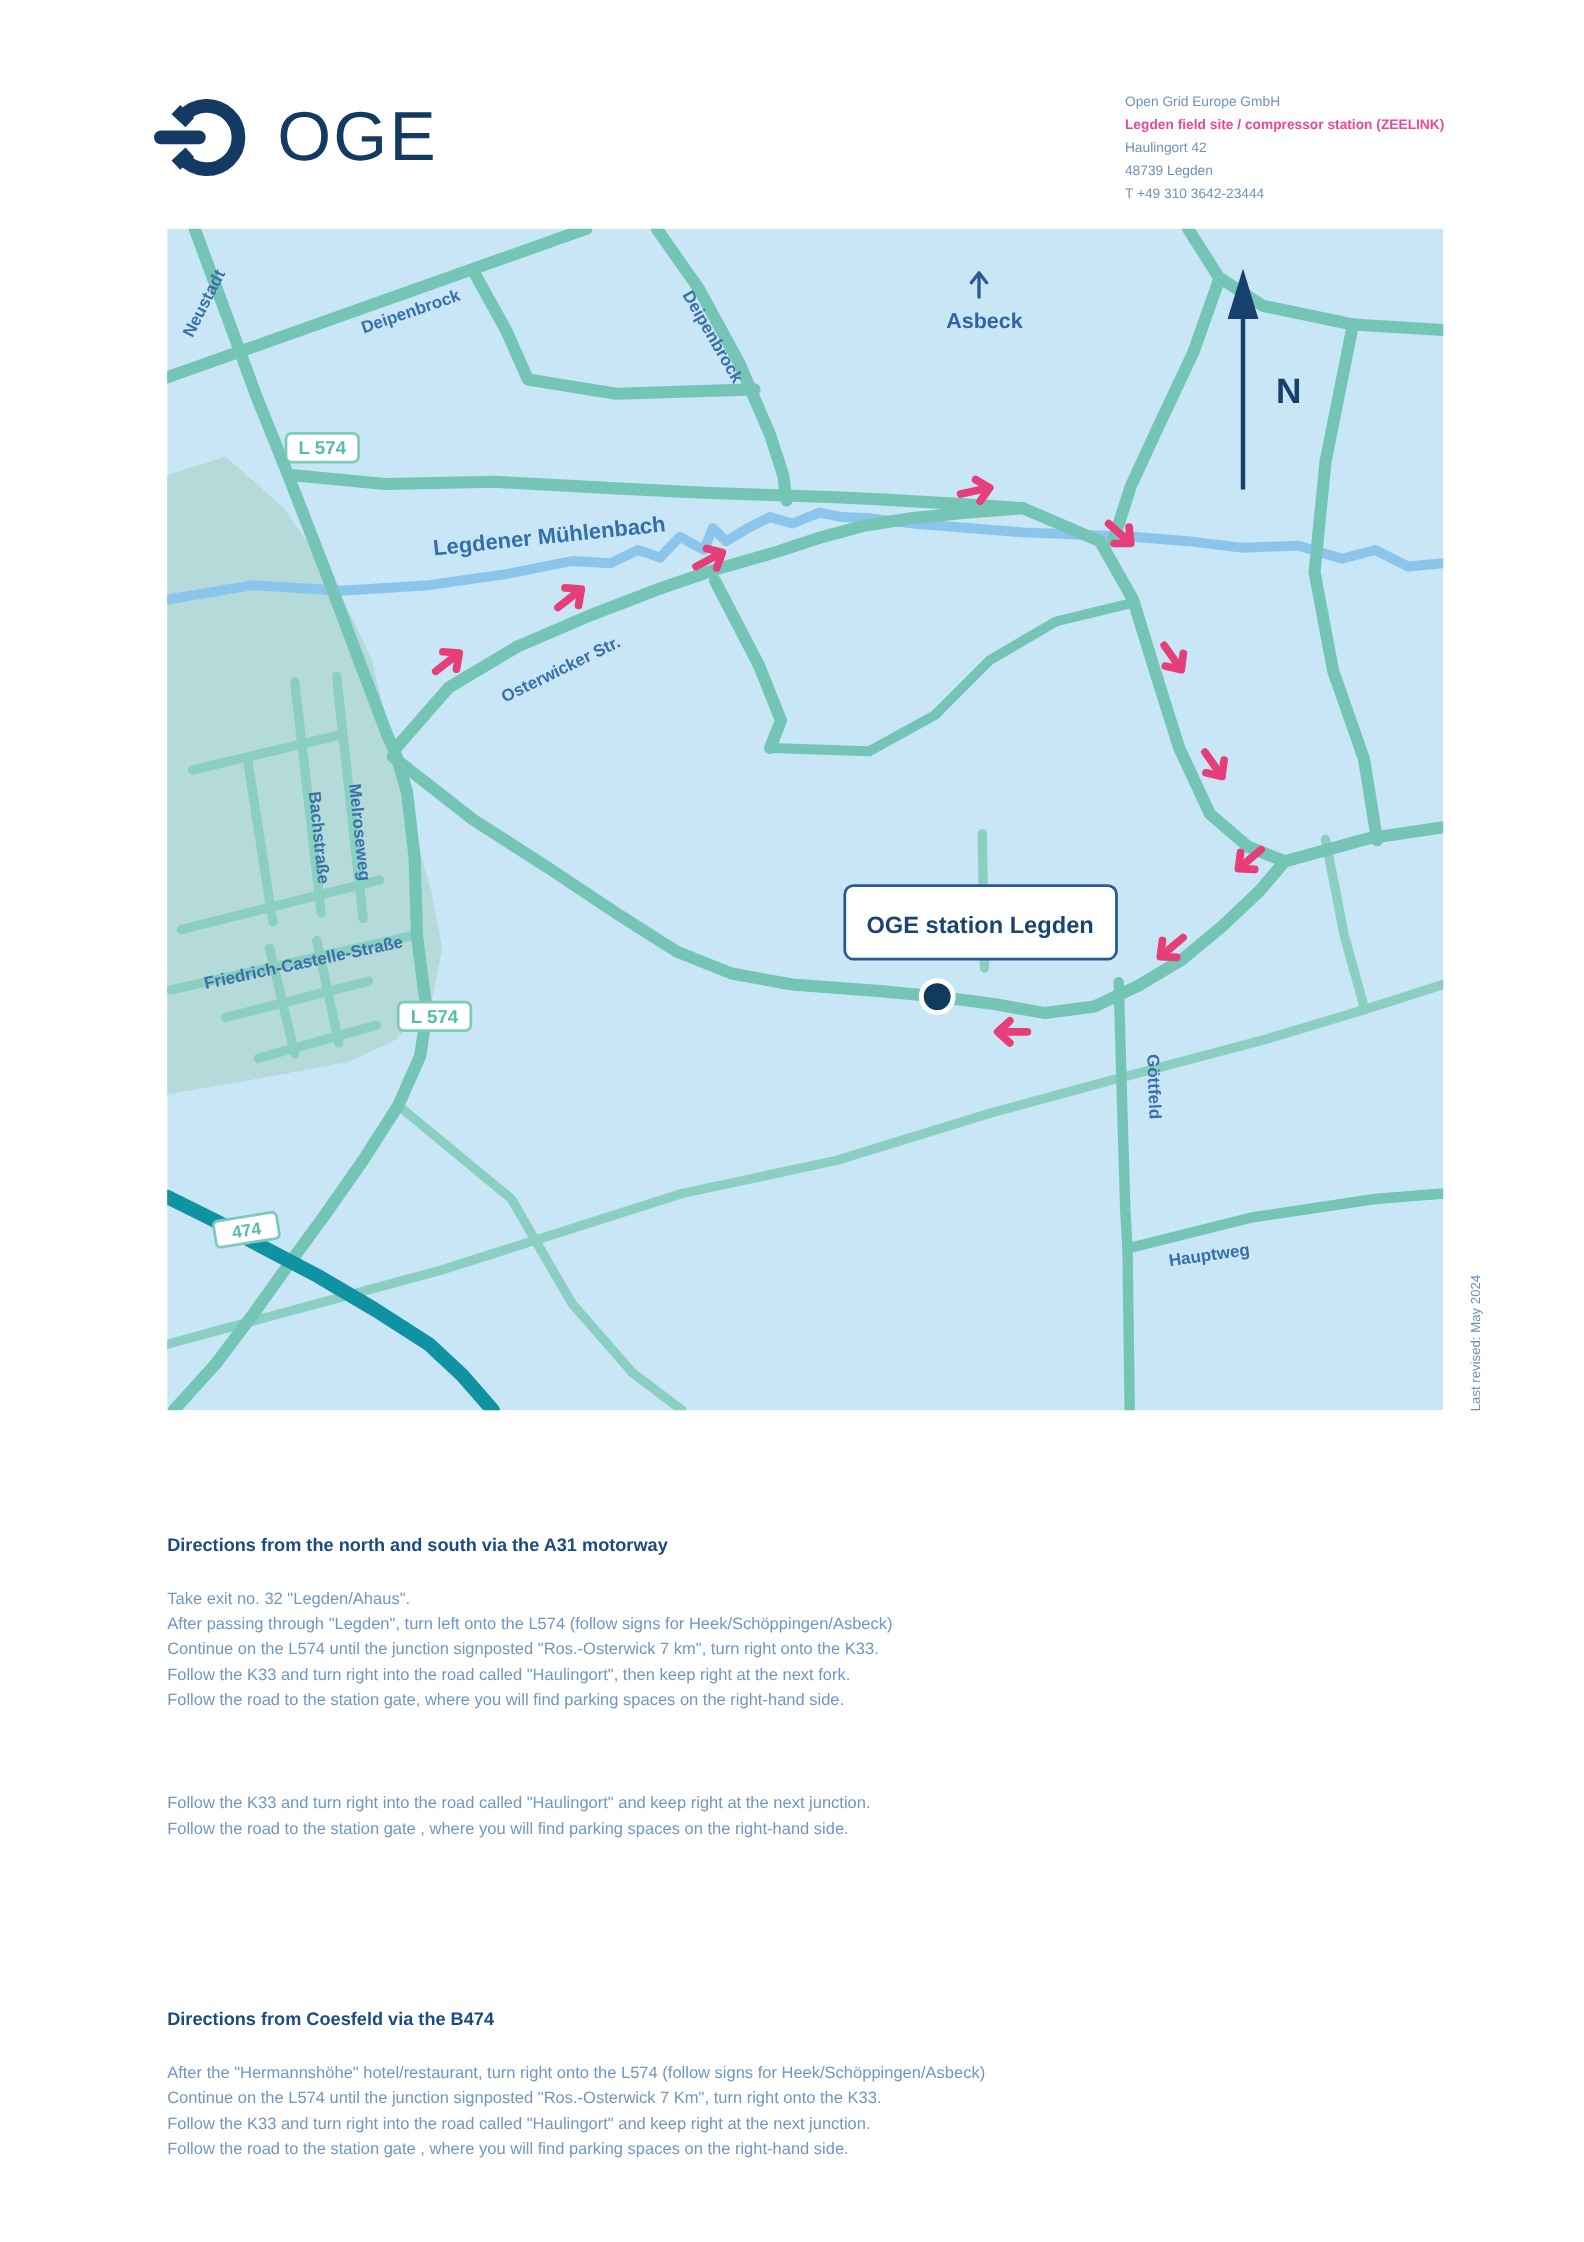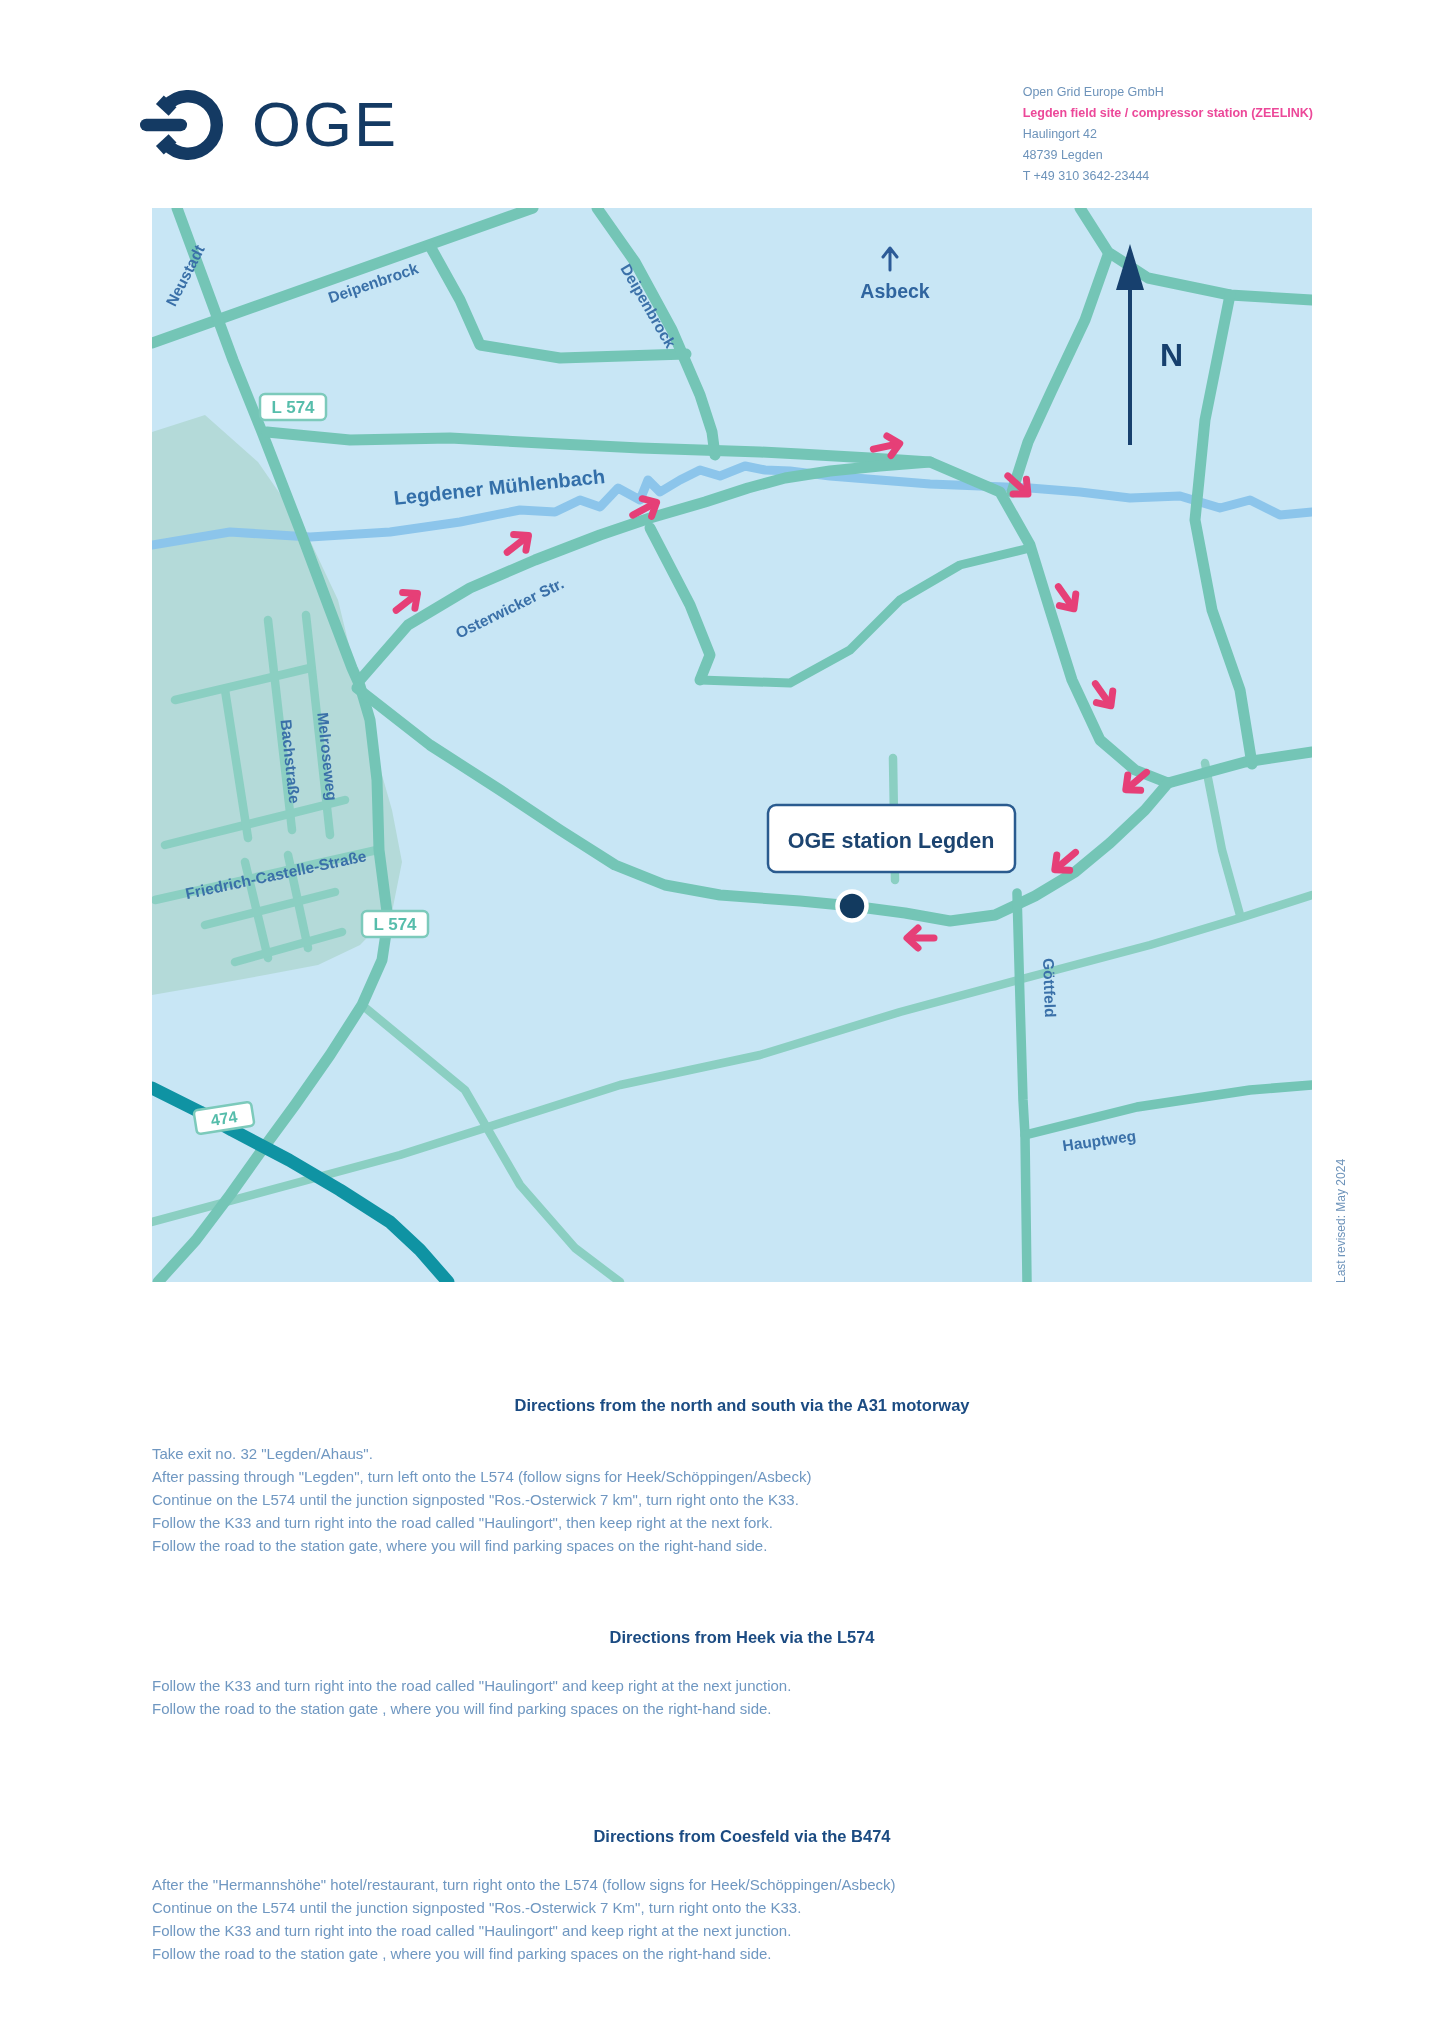--- a/index.html
+++ b/index.html
@@ -14,21 +14,21 @@
     font-size:12.5px;line-height:21px;color:#6d93ba;}
   .address .addr-bold{font-weight:bold;color:#ec4899;}
   
   .map-wrap{position:absolute;left:152px;top:208px;width:1160px;height:1074px;}
   .last-revised{
     position:absolute;left:1334px;top:1283px;transform:rotate(-90deg);
     transform-origin:0 0;white-space:nowrap;font-size:12px;color:#6d93ba;}
   
   .section{position:absolute;left:152px;width:1180px;}
   .sec-1{top:1396px;} .sec-2{top:1628px;} .sec-3{top:1790px;margin-top:37px;}
-  .section h2{margin:0 0 27px 0;font-size:16.5px;font-weight:bold;color:#1b4b82;text-align:center;}
+  .section h2{margin:0 0 27px 0;font-size:16.5px;font-weight:bold;color:#1b4b82;}
   .section .line{font-size:15px;line-height:23px;color:#6f97c1;}
   svg text{font-family:"Liberation Sans",sans-serif;}
 </style>
 </head>
 <body>
 
 <div class="logo">
   <svg width="96" height="92" viewBox="0 0 100 92">
     <path d="M 27.2 27.5 A 30 30 0 1 1 27.2 66.5" fill="none" stroke="#143a63" stroke-width="13"></path>
     <path d="M 33.9 33.0 L 20.7 20.7" stroke="#143a63" stroke-width="12"></path>
@@ -173,21 +173,20 @@
 <div class="section sec-1">
   <h2>Directions from the north and south via the A31 motorway</h2>
   <div class="line">Take exit no. 32 "Legden/Ahaus".</div>
   <div class="line">After passing through "Legden", turn left onto the L574 (follow signs for Heek/Schöppingen/Asbeck)</div>
   <div class="line">Continue on the L574 until the junction signposted "Ros.-Osterwick 7 km", turn right onto the K33.</div>
   <div class="line">Follow the K33 and turn right into the road called "Haulingort", then keep right at the next fork.</div>
   <div class="line">Follow the road to the station gate, where you will find parking spaces on the right-hand side.</div>
 </div>
 
 <div class="section sec-2">
-  <h2>Directions from Heek via the L574</h2>
   <div class="line">Follow the K33 and turn right into the road called "Haulingort" and keep right at the next junction.</div>
   <div class="line">Follow the road to the station gate , where you will find parking spaces on the right-hand side.</div>
 </div>
 
 <div class="section sec-3">
   <h2>Directions from Coesfeld via the B474</h2>
   <div class="line">After the "Hermannshöhe" hotel/restaurant, turn right onto the L574 (follow signs for Heek/Schöppingen/Asbeck)</div>
   <div class="line">Continue on the L574 until the junction signposted "Ros.-Osterwick 7 Km", turn right onto the K33.</div>
   <div class="line">Follow the K33 and turn right into the road called "Haulingort" and keep right at the next junction.</div>
   <div class="line">Follow the road to the station gate , where you will find parking spaces on the right-hand side.</div>

